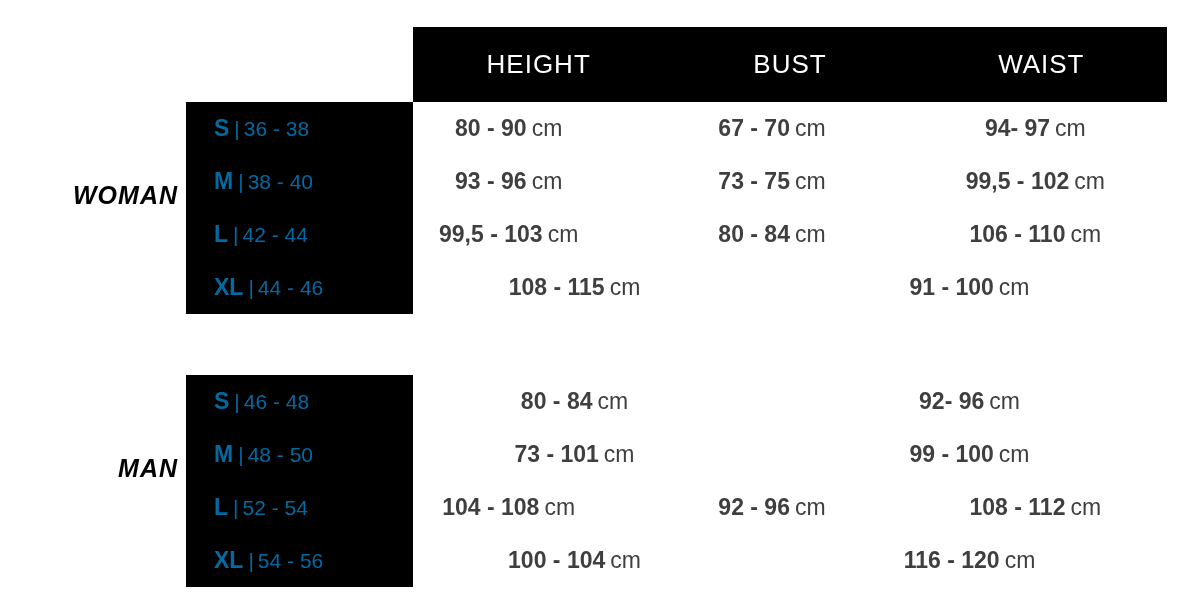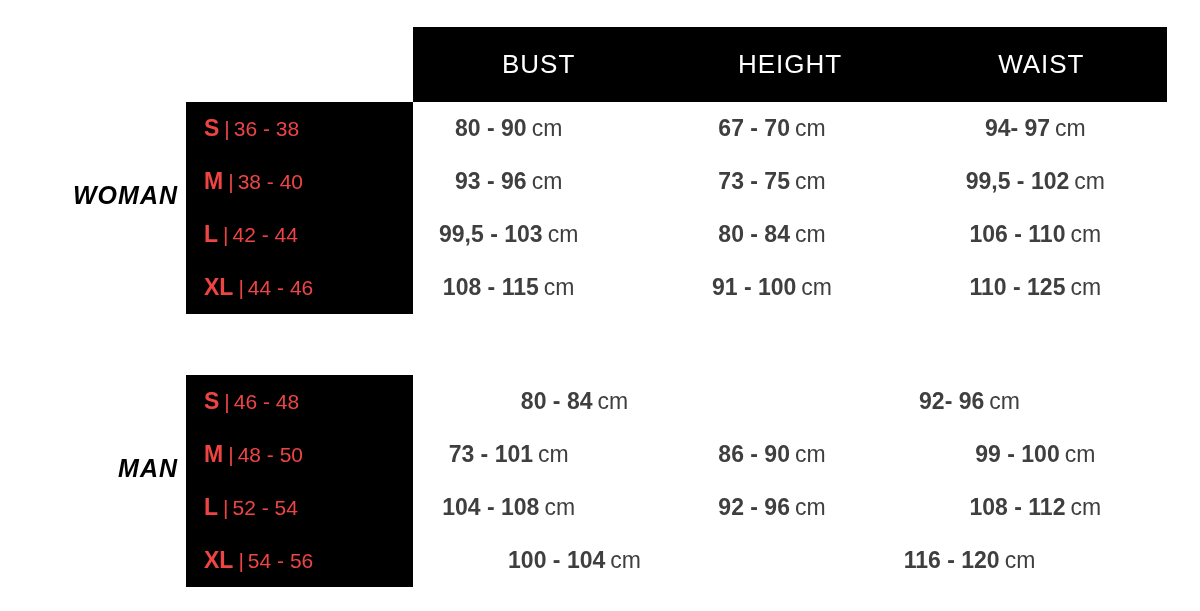--- a/index.html
+++ b/index.html
@@ -83,22 +83,22 @@
 
   .row {
     display: flex;
     align-items: center;
     height: 53px;
   }
 
   .size-cell {
     width: 191px;
     box-sizing: border-box;
-    padding-left: 18px;
-    color: #ef4444;
+    padding-left: 28px;
+    color: #0369a1;
     font-size: 21px;
     white-space: nowrap;
   }
   .size-cell .sz {
     font-weight: bold;
     font-size: 23px;
   }
   .size-cell .sep {
     font-weight: normal;
     padding: 0 4px 0 5px;
@@ -124,22 +124,22 @@
     margin-top: 8px;
   }
 </style>
 </head>
 <body>
 
 <div class="sheet">
 
   <div class="header-band"></div>
   <div class="header-cells">
+    <div class="header-cell">HEIGHT</div>
     <div class="header-cell">BUST</div>
-    <div class="header-cell">HEIGHT</div>
     <div class="header-cell">WAIST</div>
   </div>
 
   <div class="size-block woman"></div>
   <div class="group-label woman">WOMAN</div>
 
   <div class="rows woman">
 
     <div class="row">
       <div class="size-cell">
@@ -189,23 +189,20 @@
     <div class="row">
       <div class="size-cell">
         <span class="sz">XL</span><span class="sep">|</span><span class="rng">44 - 46</span>
       </div>
       <div class="measure-cell">
         <span class="val">108 - 115</span><span class="unit">cm</span>
       </div>
       <div class="measure-cell">
         <span class="val">91 - 100</span><span class="unit">cm</span>
       </div>
-      <div class="measure-cell">
-        <span class="val">110 - 125</span><span class="unit">cm</span>
-      </div>
     </div>
 
   </div>
 
   <div class="size-block man"></div>
   <div class="group-label man">MAN</div>
 
   <div class="rows man">
 
     <div class="row">
@@ -221,23 +218,20 @@
     </div>
 
     <div class="row">
       <div class="size-cell">
         <span class="sz">M</span><span class="sep">|</span><span class="rng">48 - 50</span>
       </div>
       <div class="measure-cell">
         <span class="val">73 - 101</span><span class="unit">cm</span>
       </div>
       <div class="measure-cell">
-        <span class="val">86 - 90</span><span class="unit">cm</span>
-      </div>
-      <div class="measure-cell">
         <span class="val">99 - 100</span><span class="unit">cm</span>
       </div>
     </div>
 
     <div class="row">
       <div class="size-cell">
         <span class="sz">L</span><span class="sep">|</span><span class="rng">52 - 54</span>
       </div>
       <div class="measure-cell">
         <span class="val">104 - 108</span><span class="unit">cm</span>

